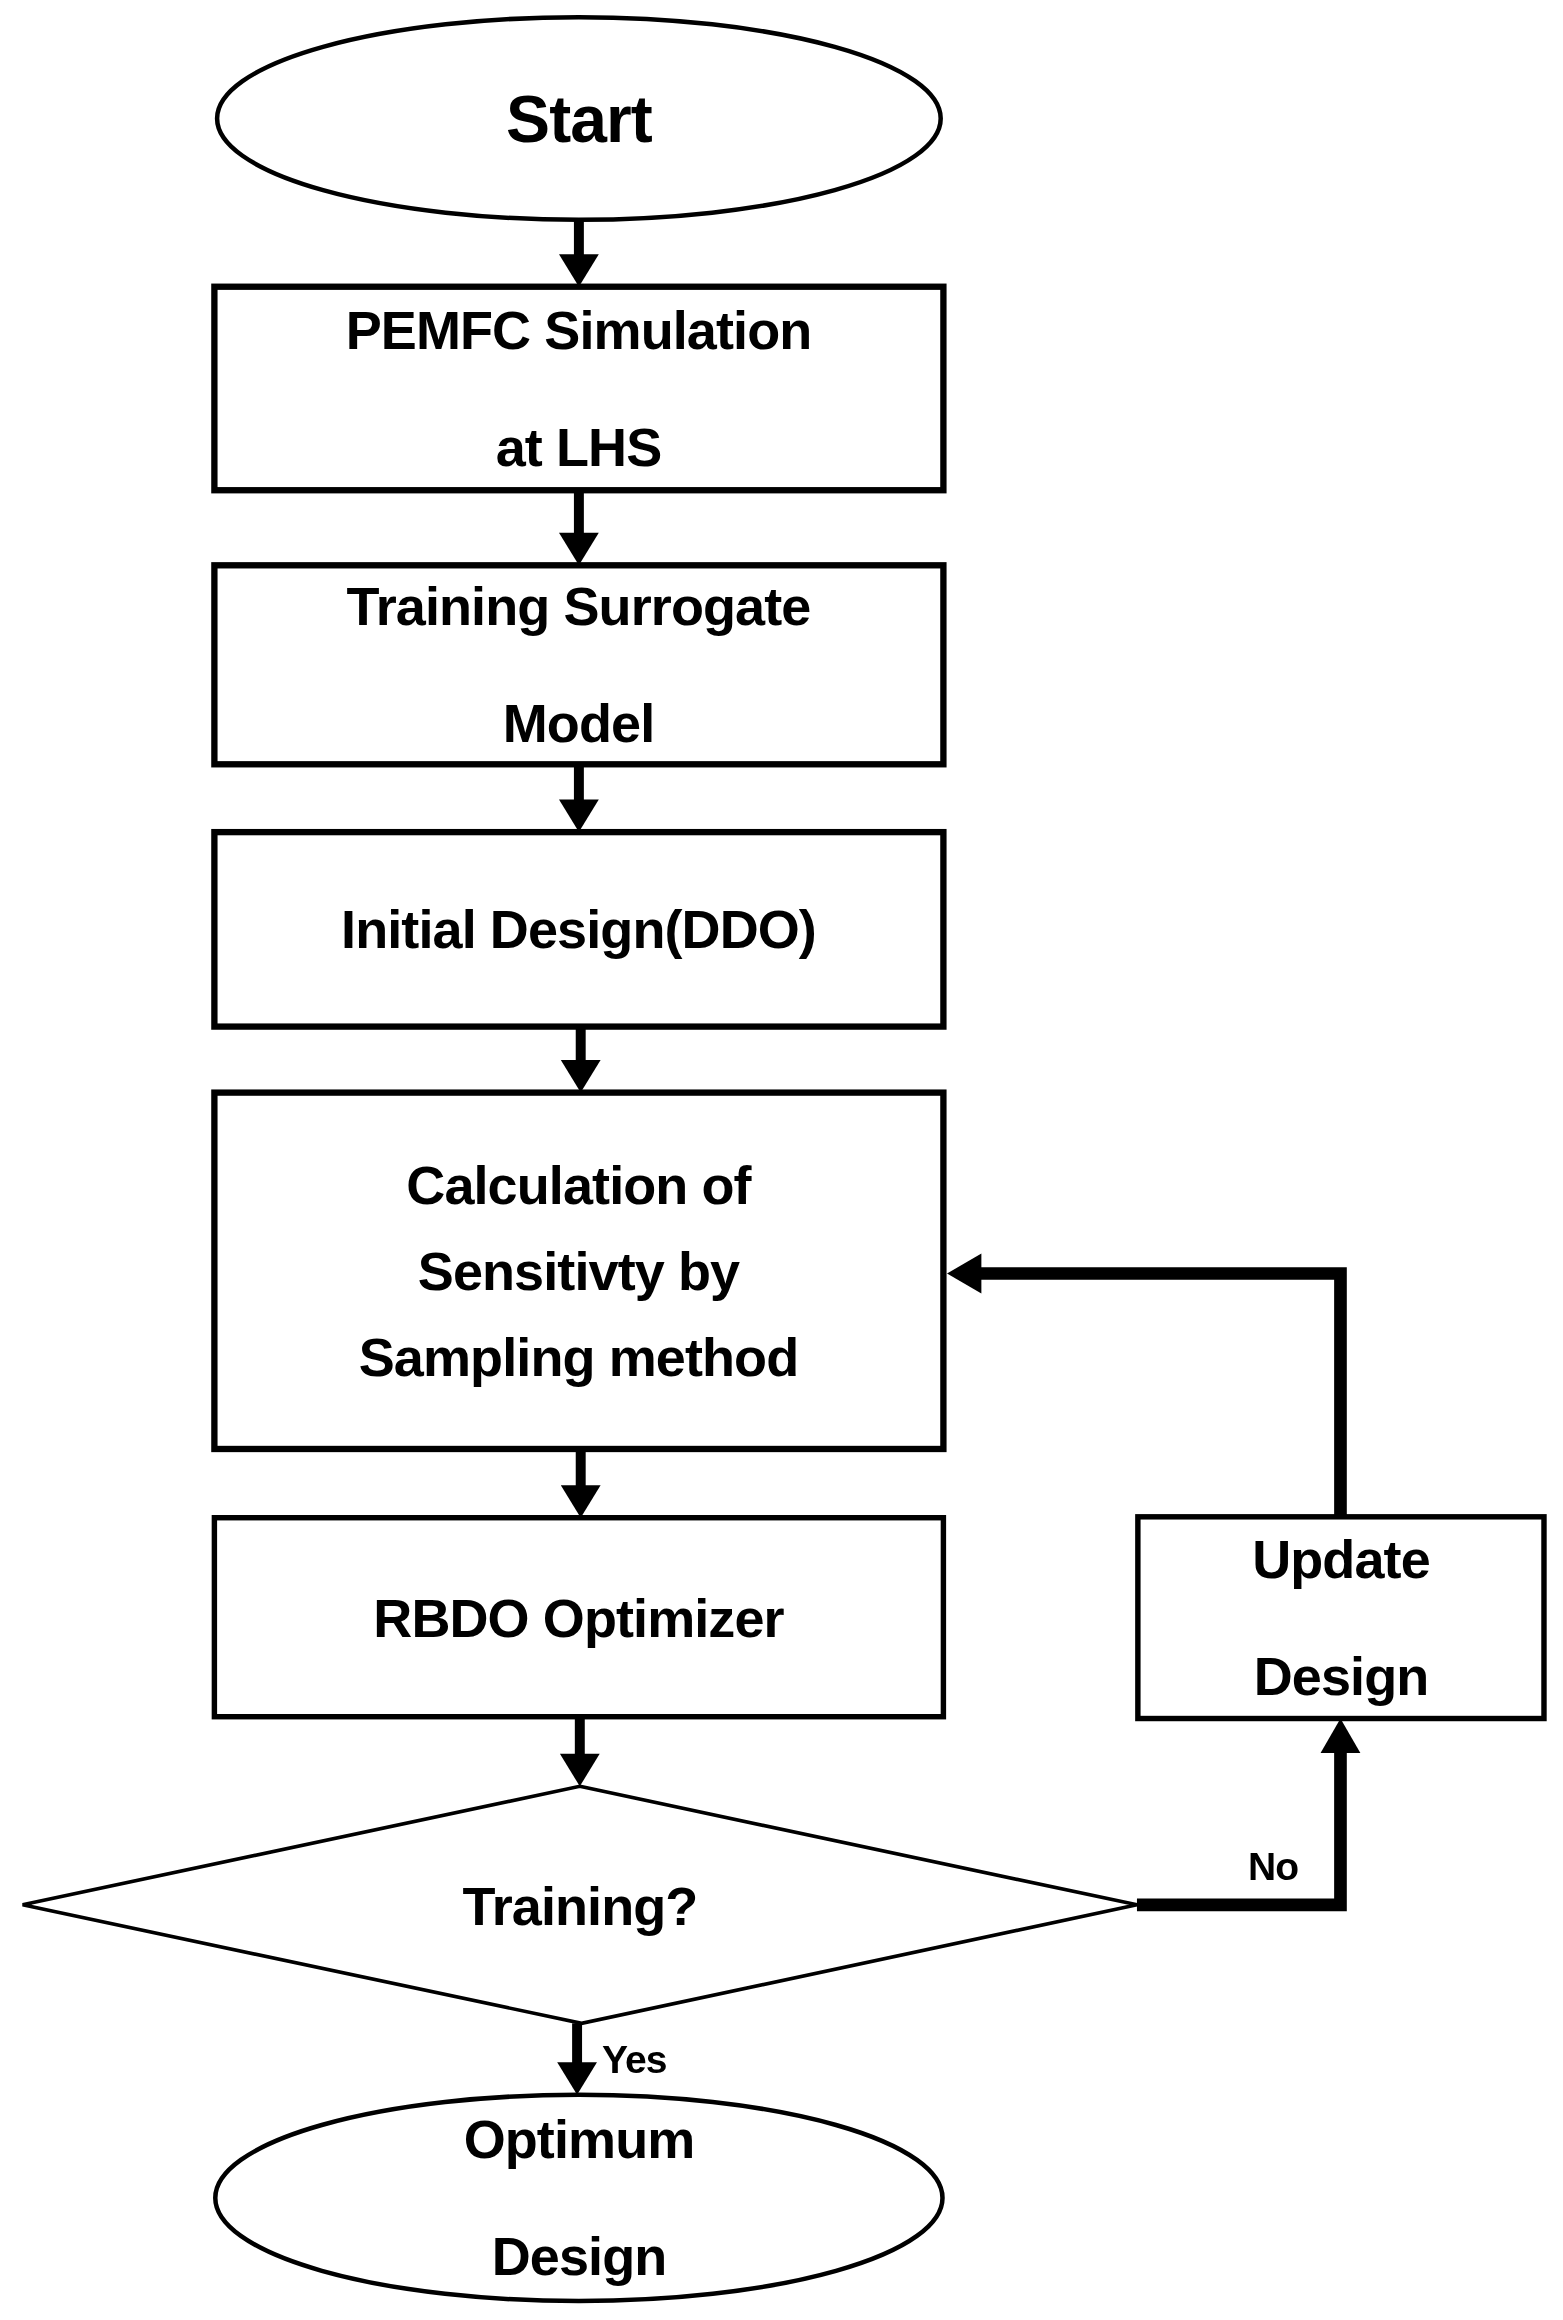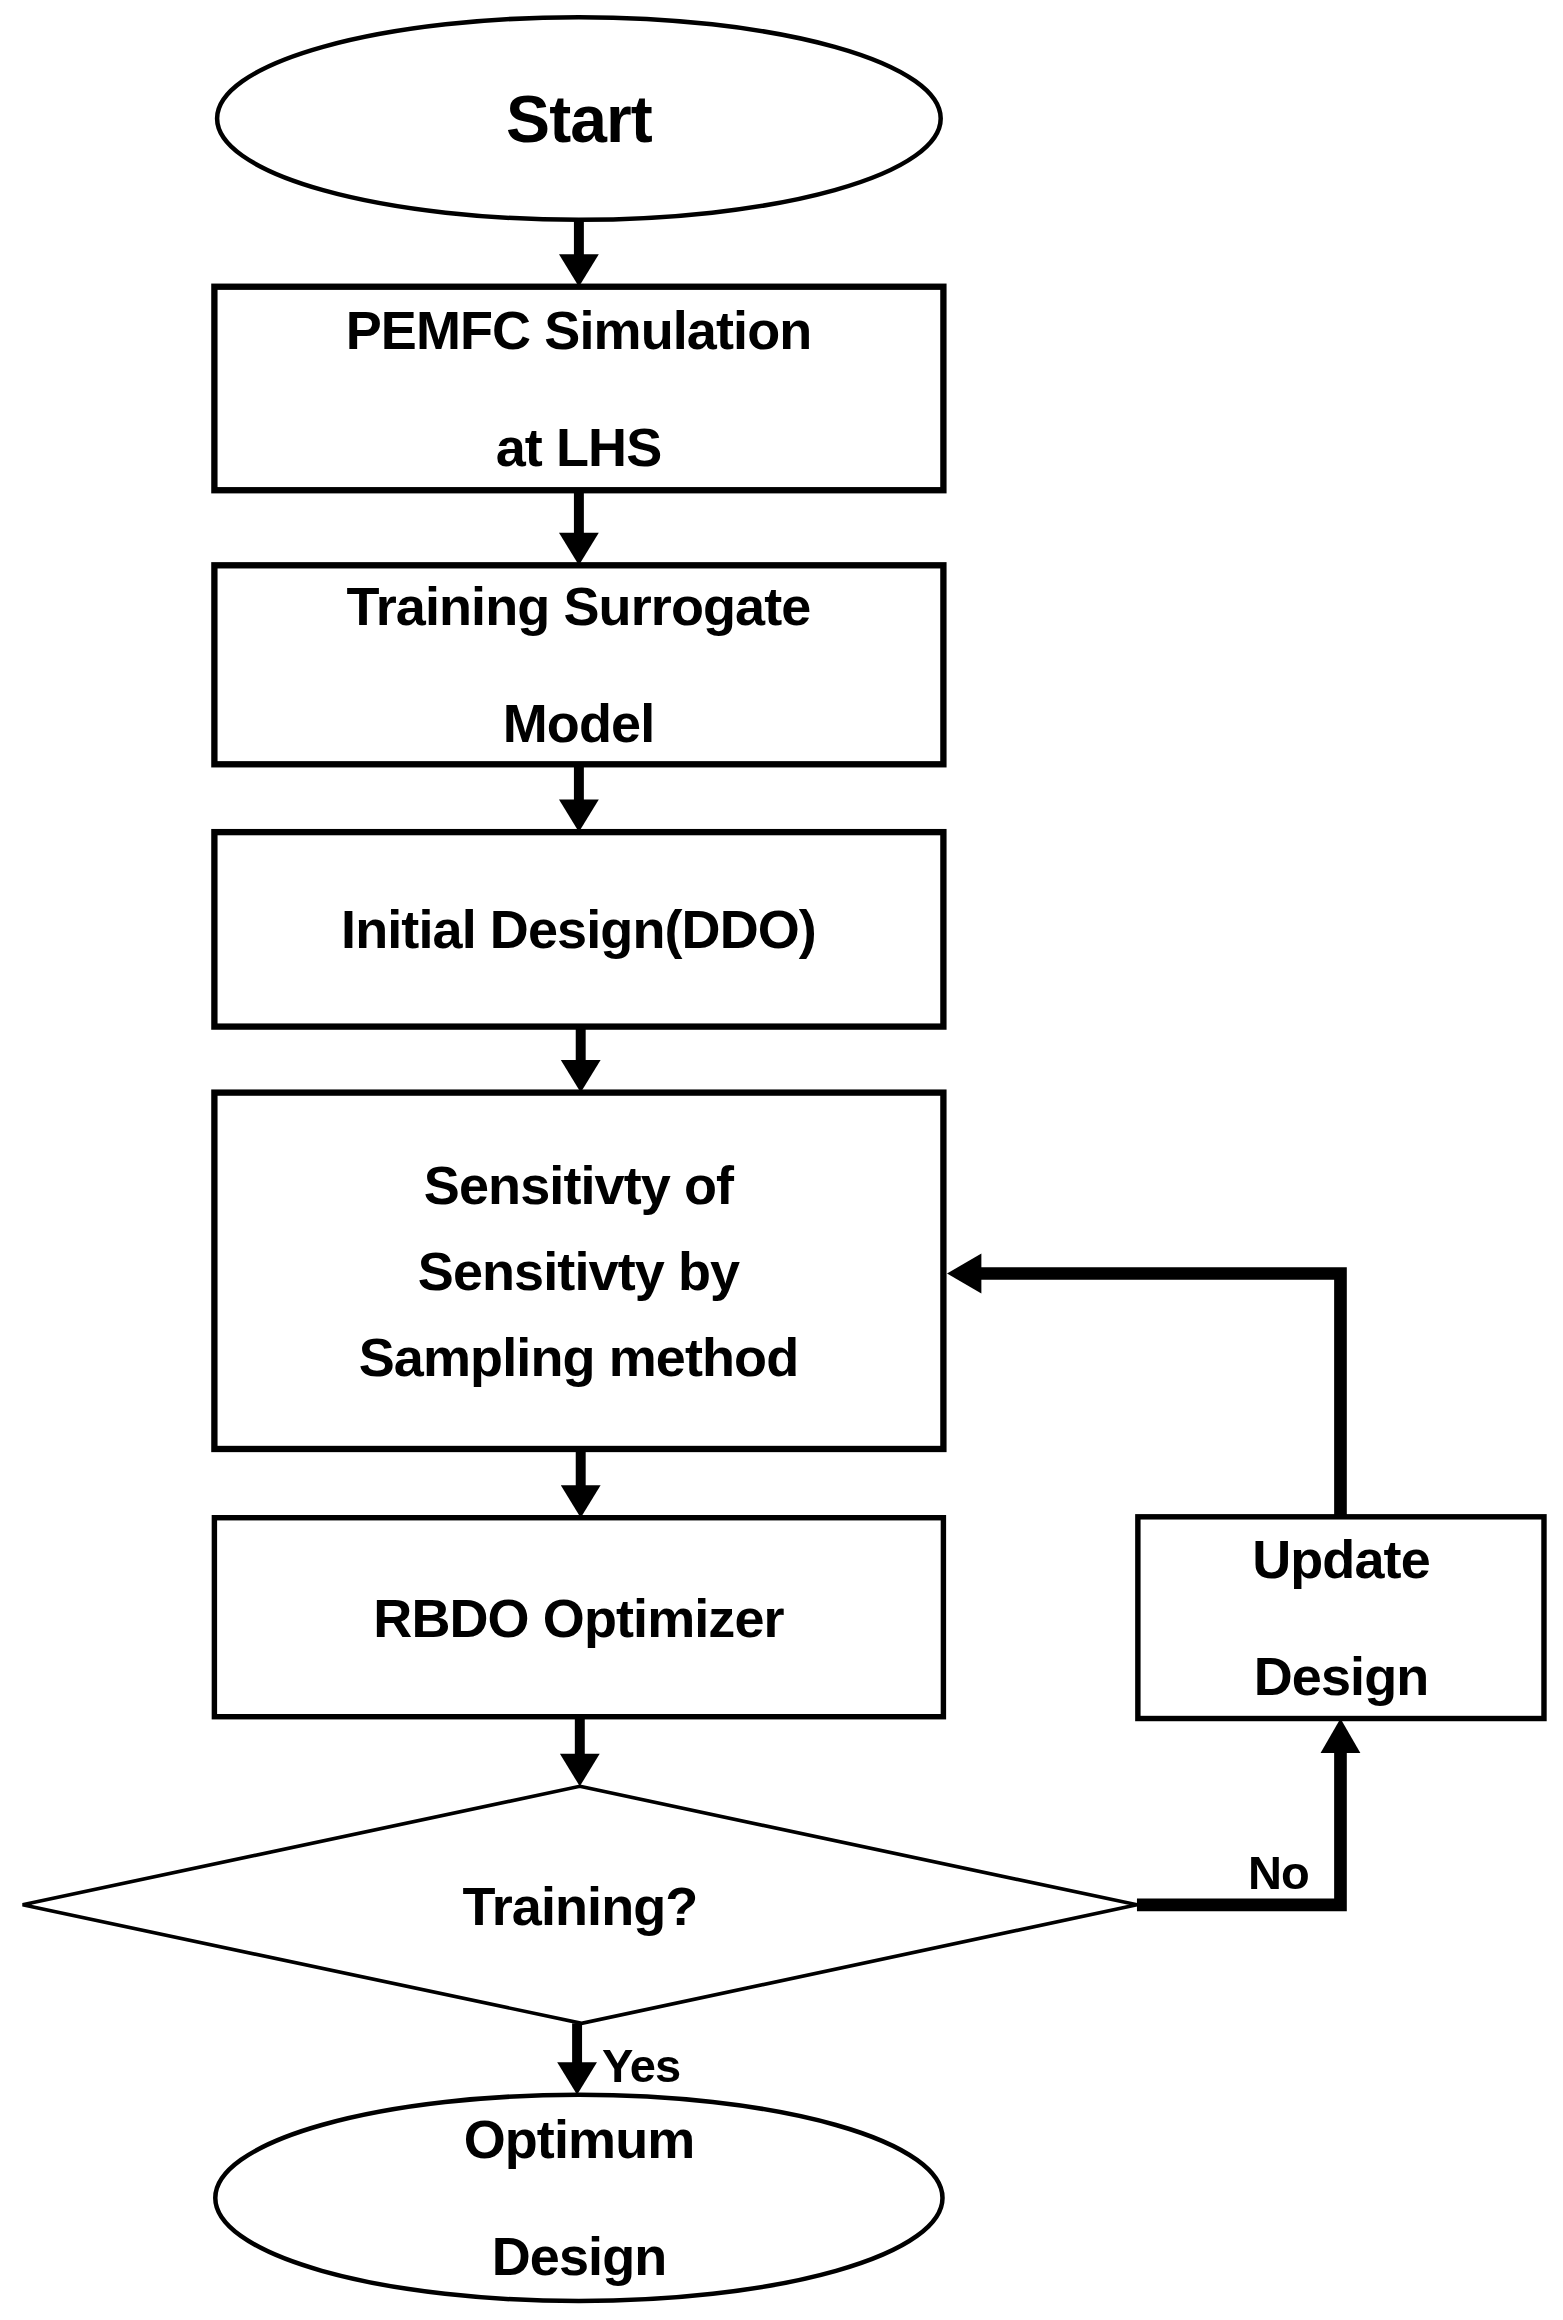--- a/index.html
+++ b/index.html
@@ -28,21 +28,21 @@
     font-size: 54px;
     line-height: 86px;
     letter-spacing: -0.9px;
     pointer-events: none;
   }
   .node-label.tight { line-height: 81px; gap: 36px; }
   .edge-label {
     position: absolute;
     color: #000000;
     font-weight: 700;
-    font-size: 47px;
+    font-size: 39px;
     letter-spacing: -0.9px;
     pointer-events: none;
   }
   .start-label { font-size: 66px; }
 </style>
 </head>
 <body>
 
 <div class="canvas">
 
@@ -124,21 +124,21 @@
   <div class="node-label tight" style="left:214px; top:565px; width:729px; height:199px;">
     <div>Training Surrogate</div>
     <div>Model</div>
   </div>
 
   <div class="node-label" style="left:214px; top:832px; width:729px; height:194px;">
     <div>Initial Design(DDO)</div>
   </div>
 
   <div class="node-label" style="left:214px; top:1093px; width:729px; height:356px;">
-    <div>Sensitivty of</div>
+    <div>Calculation of</div>
     <div>Sensitivty by</div>
     <div>Sampling method</div>
   </div>
 
   <div class="node-label" style="left:214px; top:1518px; width:729px; height:199px;">
     <div>RBDO Optimizer</div>
   </div>
 
   <div class="node-label tight" style="left:1138px; top:1517px; width:406px; height:202px;">
     <div>Update</div>

